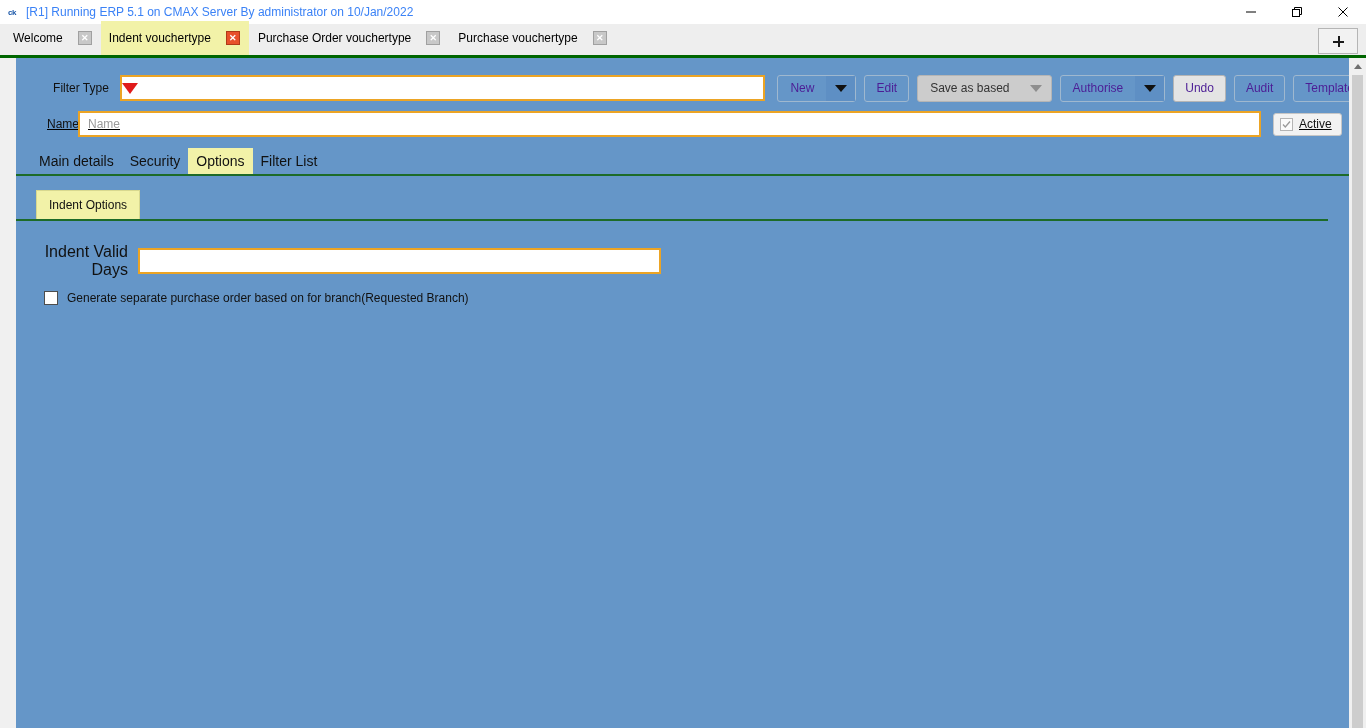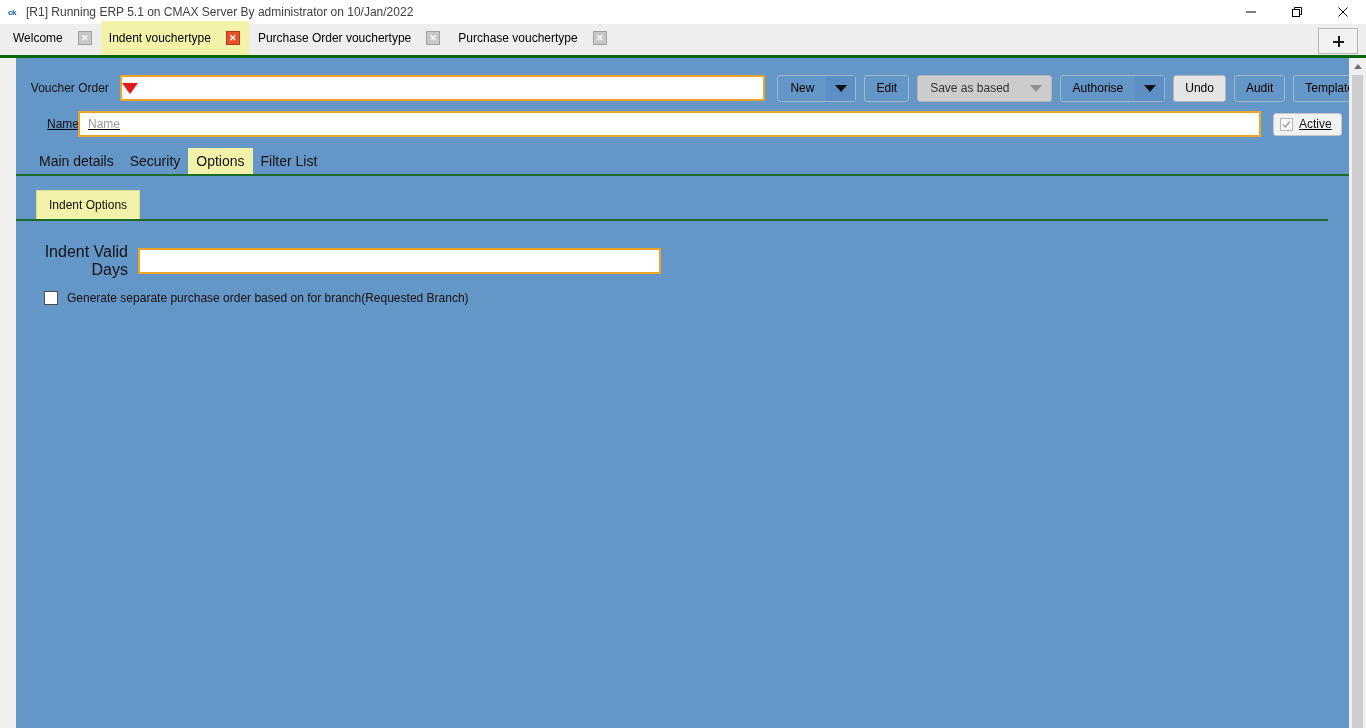--- a/index.html
+++ b/index.html
@@ -15,21 +15,21 @@
     display: flex; align-items: center;
     position: relative;
   }
   .app-icon {
     width: 16px; height: 14px; margin-left: 4px;
     font-size: 8px; color: #1a57a8; font-weight: bold;
     display: flex; align-items: center; justify-content: center;
     letter-spacing: -0.5px;
   }
   .title-text {
-    font-size: 12px; color: #404040; margin-left: 6px;
+    font-size: 12px; color: #3b82f6; margin-left: 6px;
     white-space: nowrap;
   }
   .win-controls { margin-left: auto; display: flex; height: 24px; }
   .win-btn {
     width: 46px; height: 24px;
     display: flex; align-items: center; justify-content: center;
     font-size: 12px; color: #000; background: #ffffff;
   }
   .win-btn svg { display: block; }
 
@@ -105,21 +105,21 @@
   .caret-red {
     width: 0; height: 0; margin-right: 12px;
     border-left: 8px solid transparent;
     border-right: 8px solid transparent;
     border-top: 11px solid #e01b1b;
   }
 
   .btnbar { display: flex; align-items: center; gap: 8px; margin-left: 12px; }
   .btn {
     height: 27px; border: 1px solid #9fb8cf; border-radius: 3px;
-    background: transparent; color: #000000; font-size: 12px;
+    background: transparent; color: #4c1d95; font-size: 12px;
     display: flex; align-items: center; justify-content: center;
     padding: 0 11px; white-space: nowrap;
     font-family: "Liberation Sans", sans-serif;
   }
   .btn.filled { background: #e4e4e4; border-color: #b5b5b5; }
   .btn.disabled { background: #cccccc; border-color: #b5b5b5; color: #333; }
   .btn.split { padding: 0; display: flex; }
   .btn.split .lab {
     display: flex; align-items: center; padding: 0 12px 0 12px; height: 100%;
     font-size: 12px;
@@ -282,21 +282,21 @@
     <span class="plus"></span>
   </div>
 </div>
 
 <div class="appbody">
   <div class="left-gutter"></div>
 
   <div class="content">
 
     <div class="row1">
-      <div class="lbl-voucher">Voucher Order</div>
+      <div class="lbl-voucher">Filter Type</div>
       <div class="searchbox">
         <span class="caret-red"></span>
       </div>
 
       <div class="btnbar">
         <div class="btn split">
           <span class="lab">New</span>
           <span class="arrowbox">
             <span class="caret-dn"></span>
           </span>

